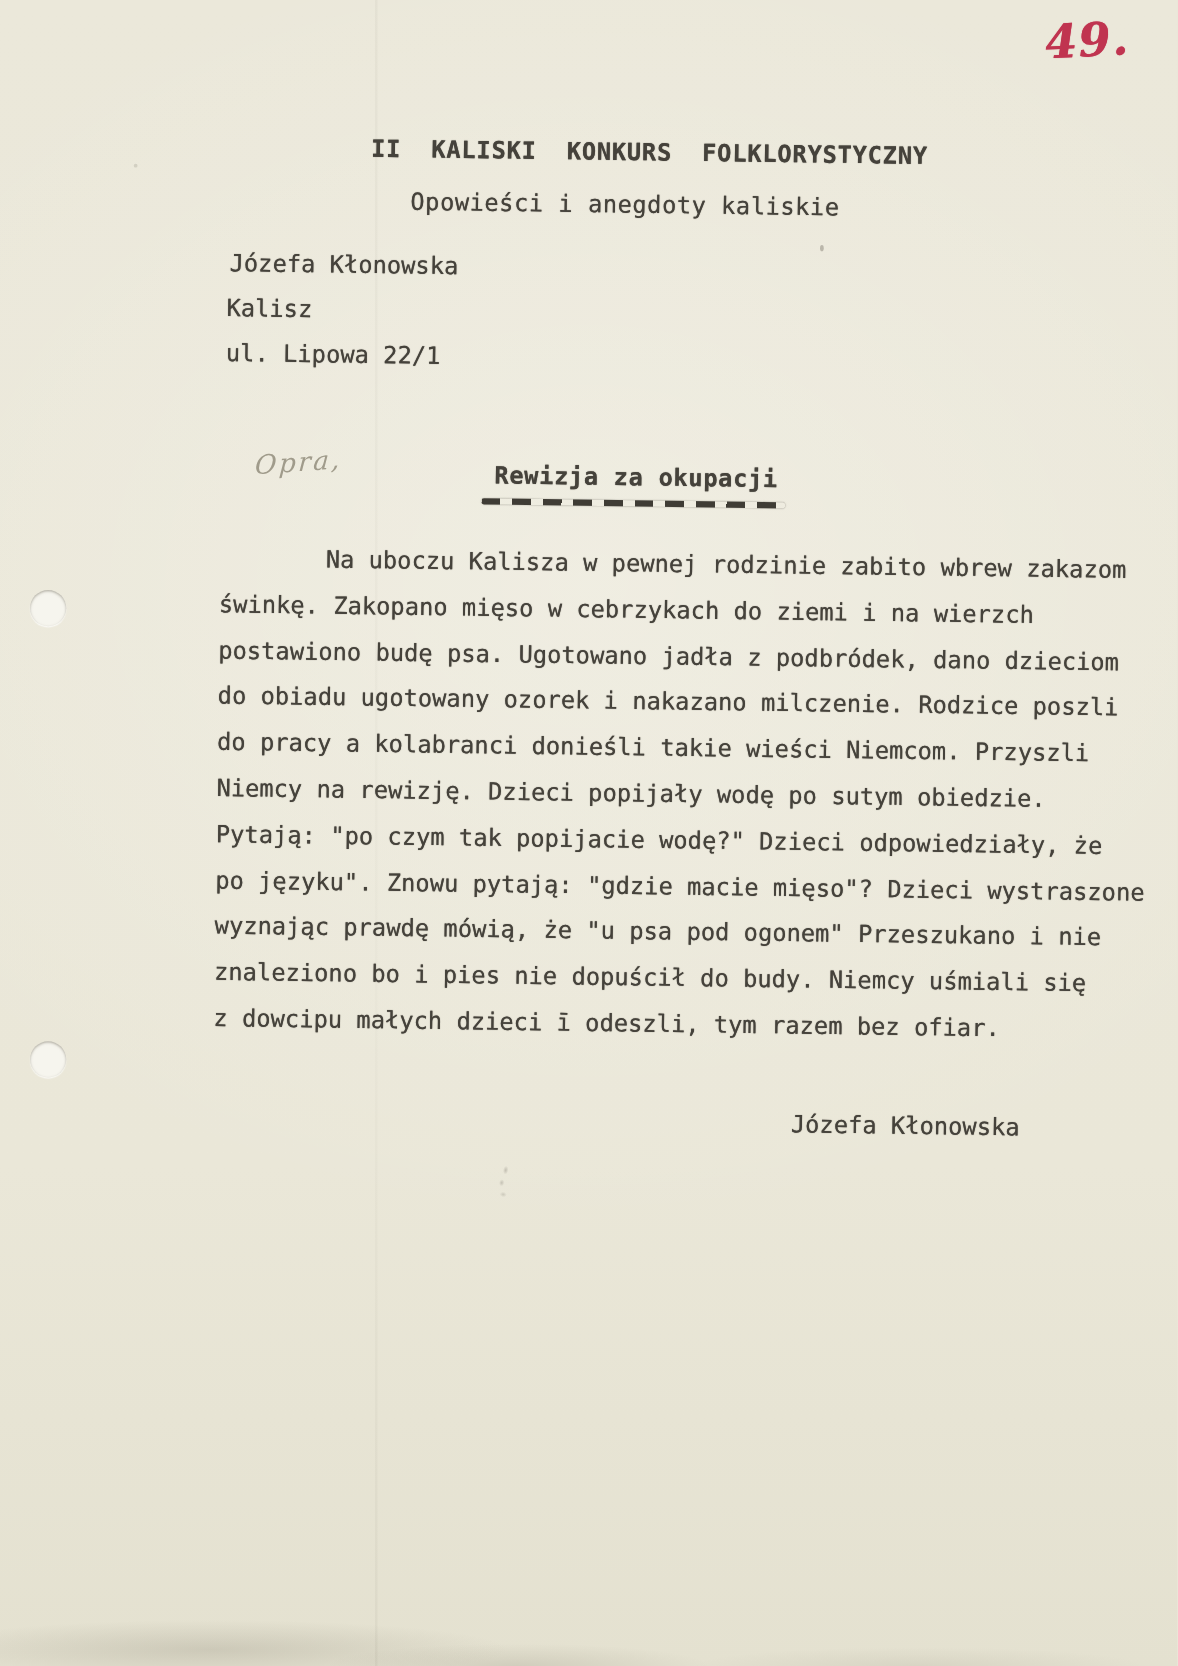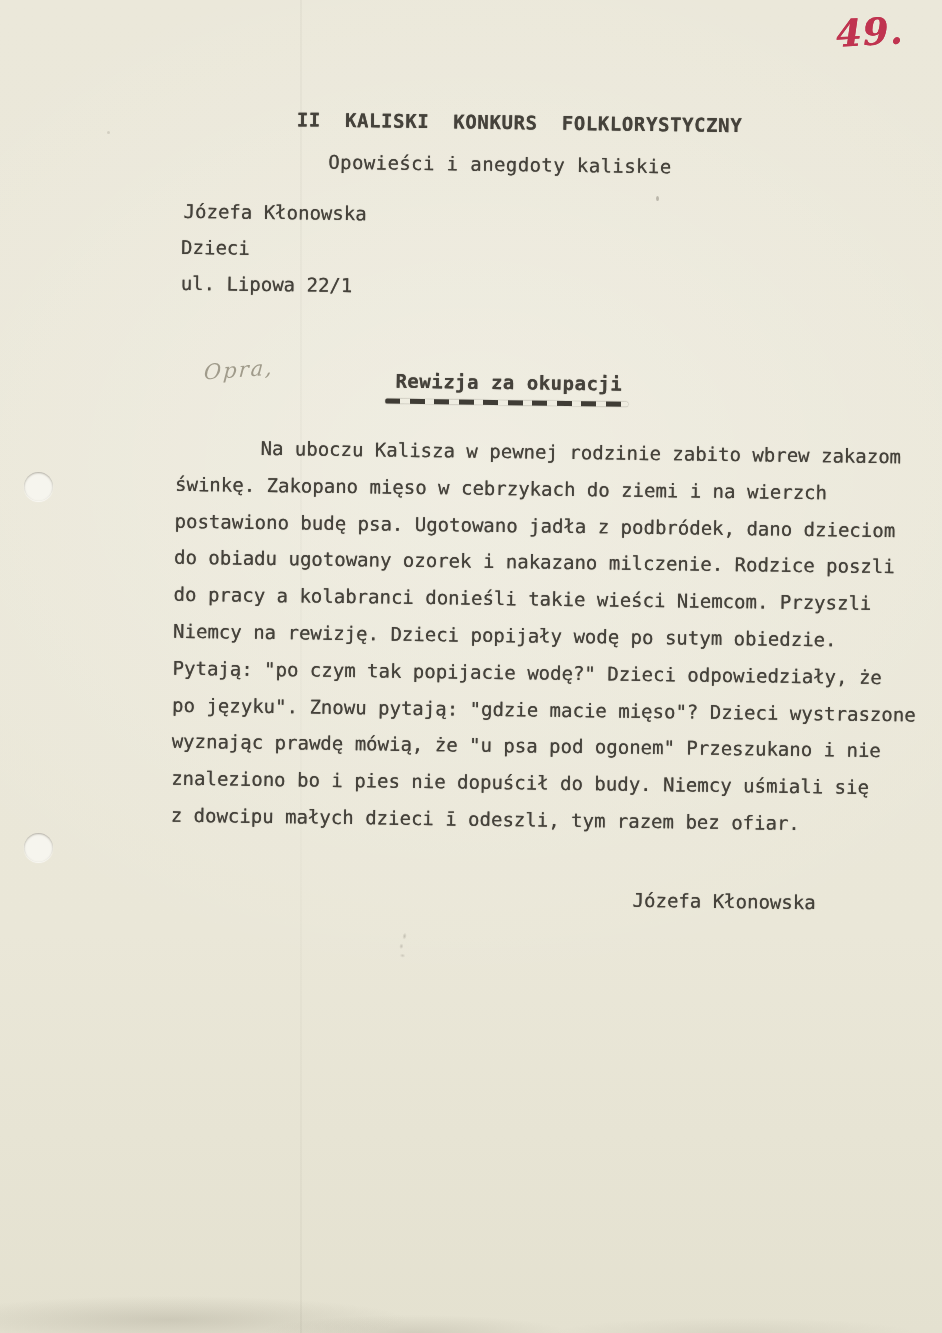--- a/index.html
+++ b/index.html
@@ -95,21 +95,21 @@
 <div class="hole h1"></div>
 <div class="hole h2"></div>
 
 <div class="folio">49.</div>
 
 <div class="typed">
   <div class="t title">II  KALISKI  KONKURS  FOLKLORYSTYCZNY</div>
   <div class="t subtitle">Opowieści i anegdoty kaliskie</div>
 
   <div class="t author">Józefa Kłonowska</div>
-  <div class="t city">Dzieci</div>
+  <div class="t city">Kalisz</div>
   <div class="t address">ul. Lipowa 22/1</div>
 
   <div class="t heading">Rewizja za okupacji</div>
   <div class="dashes"></div>
 
   <div class="t body-lines"><div class="tline">Na uboczu Kalisza w pewnej rodzinie zabito wbrew zakazom</div><div class="tline">świnkę. Zakopano mięso w cebrzykach do ziemi i na wierzch</div><div class="tline">postawiono budę psa. Ugotowano jadła z podbródek, dano dzieciom</div><div class="tline">do obiadu ugotowany ozorek i nakazano milczenie. Rodzice poszli</div><div class="tline">do pracy a kolabranci donieśli takie wieści Niemcom. Przyszli</div><div class="tline">Niemcy na rewizję. Dzieci popijały wodę po sutym obiedzie.</div><div class="tline">Pytają: "po czym tak popijacie wodę?" Dzieci odpowiedziały, że</div><div class="tline">po języku". Znowu pytają: "gdzie macie mięso"? Dzieci wystraszone</div><div class="tline">wyznając prawdę mówią, że "u psa pod ogonem" Przeszukano i nie</div><div class="tline">znaleziono bo i pies nie dopuścił do budy. Niemcy uśmiali się</div><div class="tline">z dowcipu małych dzieci ī odeszli, tym razem bez ofiar.</div></div>
 
   <div class="t signature">Józefa Kłonowska</div>
 </div>
 

